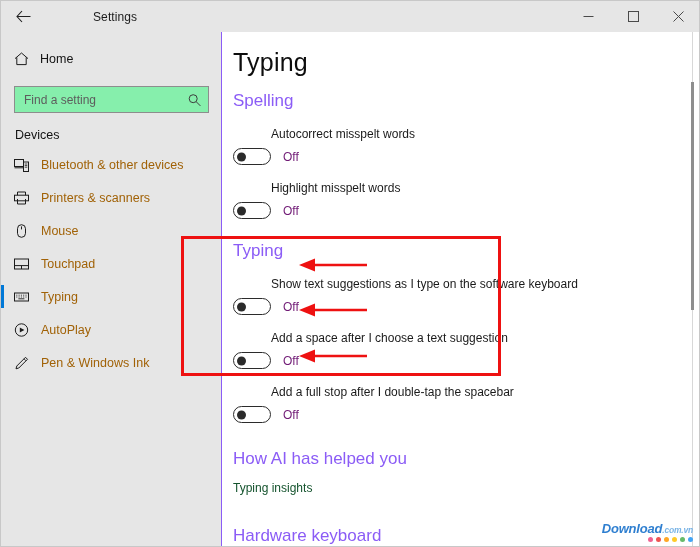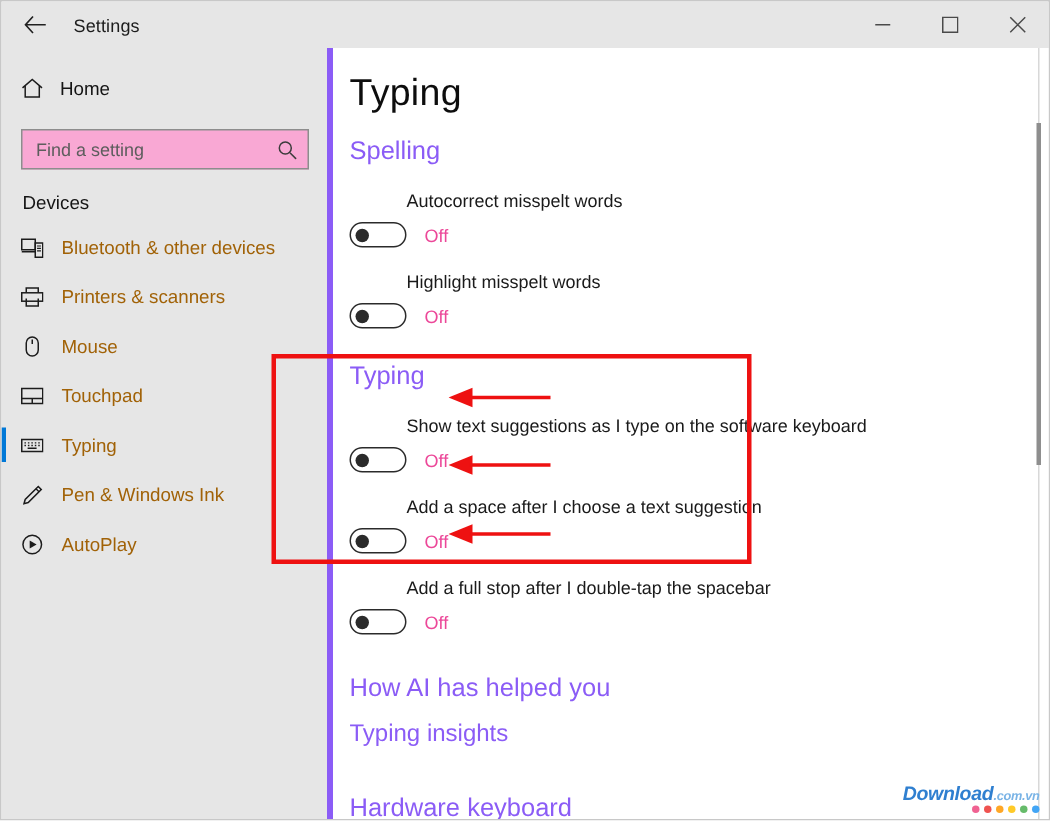--- a/index.html
+++ b/index.html
@@ -15,21 +15,21 @@
     background: #ffffff;
     border: 1px solid #c8c8c8;
     overflow: hidden;
   }
 
   
   .titlebar {
     position: absolute; top: 0; left: 0;
     width: 700px; height: 31px;
     background: #e6e6e6;
-    display: flex; align-items: center;
+    display: flex; align-items: center; gap: 44px;
   }
   .tb-back {
     width: 44px; height: 31px;
     display: flex; align-items: center; justify-content: center;
     color: #202020;
   }
   .tb-back svg { display:block; }
   .tb-title {
     font-size: 12px; color: #1c1c1c;
     margin-left: 4px; letter-spacing: .1px;
@@ -41,34 +41,34 @@
     display: flex; align-items: center; justify-content: center;
     color: #4a4a4a;
   }
   .winbtn svg { display: block; }
 
   
   .sidebar {
     position: absolute; top: 31px; left: 0;
     width: 221px; height: 516px;
     background: #e6e6e6;
-    border-right: 4px solid #8b5cf6;
+    border-right: 1px solid #8b5cf6;
   }
   .home-row {
     display: flex; align-items: center;
     height: 34px; margin-top: 10px; padding-left: 13px;
   }
   .home-row .ico { width: 26px; color: #1c1c1c; display:flex; align-items:center;}
   .home-row .lbl { font-size: 12.5px; color: #141414; }
 
   .searchwrap { padding: 10px 12px 0 13px; }
   .searchbox {
     position: relative;
     height: 27px;
-    background: #f9a8d4;
+    background: #86efac;
     border: 1px solid #8d8d8d;
     display: flex; align-items: center;
   }
   .searchbox input {
     border: none; outline: none; background: transparent;
     font-family: "Liberation Sans", sans-serif;
     font-size: 12px; color: #5d5d5d;
     padding-left: 9px; width: 170px; height: 25px;
   }
   .searchbox input::placeholder { color: #5d5d5d; opacity: 1; }
@@ -131,24 +131,24 @@
     position: relative;
     flex: none;
   }
   .toggle .knob {
     position: absolute; left: 3px; top: 50%;
     transform: translateY(-50%);
     width: 9px; height: 9px; border-radius: 50%;
     background: #2b2b2b;
   }
   .toggle-state {
-    font-size: 12px; color: #ec4899; margin-left: 12px;
+    font-size: 12px; color: #701a75; margin-left: 12px;
   }
   .link {
-    font-size: 16px; color: #8b5cf6;
+    font-size: 12px; color: #14532d;
     padding: 12px 0 0 10px; display: inline-block;
     text-decoration: none;
   }
   .desc {
     font-size: 12px; color: #6b6b6b;
     padding: 8px 0 0 10px; line-height: 17px;
     max-width: 305px;
   }
 
   
@@ -299,35 +299,35 @@
                    M2.3 7 L3.3 7 M4.6 7 L5.6 7 M6.9 7 L7.9 7 M9.2 7 L10.2 7 M11.5 7 L12.5 7
                    M4.4 8.8 L10.4 8.8" stroke="currentColor" stroke-width=".9"></path>
         </svg>
       </span>
       <span class="lbl">Typing</span>
     </div>
 
     <div class="nav-item">
       <span class="ico">
         <svg width="15" height="14" viewBox="0 0 15 14">
+          <circle cx="7.5" cy="7" r="6.2" fill="none" stroke="currentColor" stroke-width="1"></circle>
+          <path d="M5.8 4.4 L10.4 7 L5.8 9.6 Z" fill="currentColor"></path>
+        </svg>
+      </span>
+      <span class="lbl">AutoPlay</span>
+    </div>
+
+    <div class="nav-item">
+      <span class="ico">
+        <svg width="15" height="14" viewBox="0 0 15 14">
           <path d="M11.5 1.3 L13.5 3.3 L4.8 12 L2 12.8 L2.8 10 Z" fill="none" stroke="currentColor" stroke-width="1"></path>
           <path d="M10 2.8 L12 4.8" stroke="currentColor" stroke-width=".9"></path>
         </svg>
       </span>
       <span class="lbl">Pen &amp; Windows Ink</span>
-    </div>
-
-    <div class="nav-item">
-      <span class="ico">
-        <svg width="15" height="14" viewBox="0 0 15 14">
-          <circle cx="7.5" cy="7" r="6.2" fill="none" stroke="currentColor" stroke-width="1"></circle>
-          <path d="M5.8 4.4 L10.4 7 L5.8 9.6 Z" fill="currentColor"></path>
-        </svg>
-      </span>
-      <span class="lbl">AutoPlay</span>
     </div>
 
   </div>
 
   <div class="content">
 
     <div class="page-title">Typing</div>
 
     
     <div class="grp-title">Spelling</div>

